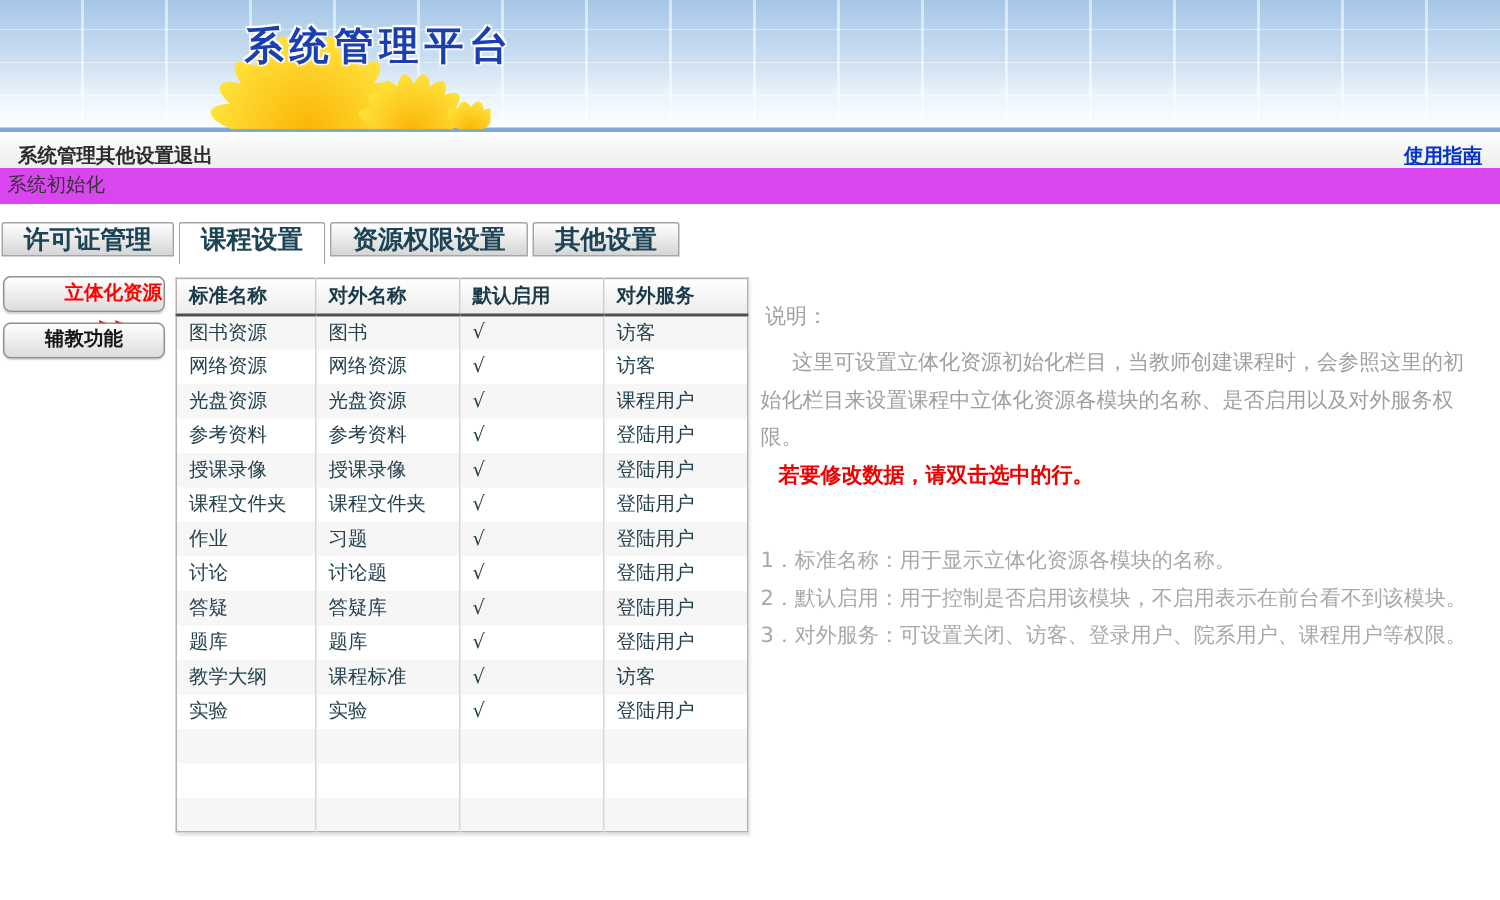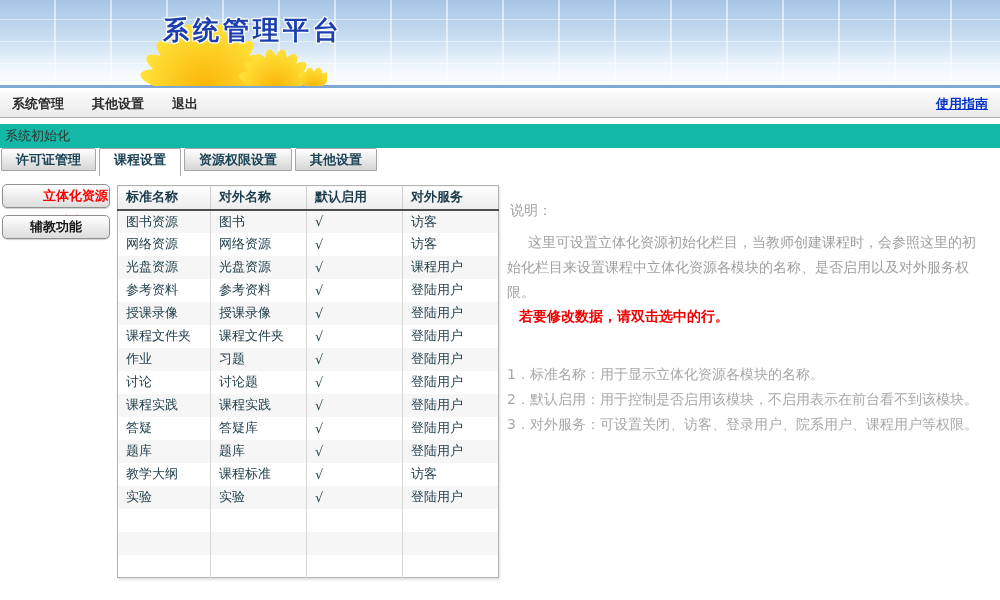--- a/index.html
+++ b/index.html
@@ -20,38 +20,38 @@
     font-size:26px; font-weight:bold; letter-spacing:4px; color:#1b3fae;
     text-shadow:0 0 2px #fff, 0 0 3px #fff, 1px 1px 0 #fff, -1px -1px 0 #fff, 1px -1px 0 #fff, -1px 1px 0 #fff;
   }
   .sunflowers { position:absolute; left:95px; bottom:-1px; }
 
   
   .menubar {
     position:absolute; left:0; top:91px; width:1000px; height:27px;
     background:linear-gradient(#fcfcfc, #eaeaea);
     border-bottom:1px solid #b0b0b0;
-    display:flex; align-items:center; gap:28px; padding:0 12px;
+    display:flex; align-items:center; padding:0 12px;
     font-size:13px; font-weight:bold; color:#2b2b2b;
   }
   .menubar .menu-item { cursor:pointer; }
   .menubar .help-link { margin-left:auto; color:#0633c8; text-decoration:underline; cursor:pointer; }
 
   
   .breadcrumb {
-    position:absolute; left:0; top:124px; width:1000px; height:24px;
-    background:#14b8a6; line-height:24px; padding-left:5px;
+    position:absolute; left:0; top:112px; width:1000px; height:24px;
+    background:#d946ef; line-height:24px; padding-left:5px;
     font-size:13px; color:#333;
   }
 
   
   .tabbar { position:absolute; left:1px; top:148px; display:flex; gap:3px; align-items:flex-start; }
   .tab {
     height:23px; line-height:22px; padding:0 14px;
-    font-size:13px; font-weight:bold; color:#1d4456;
+    font-size:17px; font-weight:bold; color:#1d4456;
     background:linear-gradient(#ffffff, #d5d5d5);
     border:1px solid #a6a6a6; border-radius:2px 2px 0 0; cursor:pointer; white-space:nowrap;font-family:Liberation Serif, serif;
   }
   .tab.selected { background:#fff; height:28px; border-bottom:none; }
 
   
   .side-btn {
     position:absolute; left:2px; width:108px; height:24px;
     border:1px solid #8f8f8f; border-radius:5px;
     background:linear-gradient(#ffffff, #dcdcdc);
@@ -211,26 +211,20 @@
           <td>√</td>
           <td>登陆用户</td>
         </tr>
         <tr>
           <td>讨论</td>
           <td>讨论题</td>
           <td>√</td>
           <td>登陆用户</td>
         </tr>
         <tr>
-          <td>课程实践</td>
-          <td>课程实践</td>
-          <td>√</td>
-          <td>登陆用户</td>
-        </tr>
-        <tr>
           <td>答疑</td>
           <td>答疑库</td>
           <td>√</td>
           <td>登陆用户</td>
         </tr>
         <tr>
           <td>题库</td>
           <td>题库</td>
           <td>√</td>
           <td>登陆用户</td>

